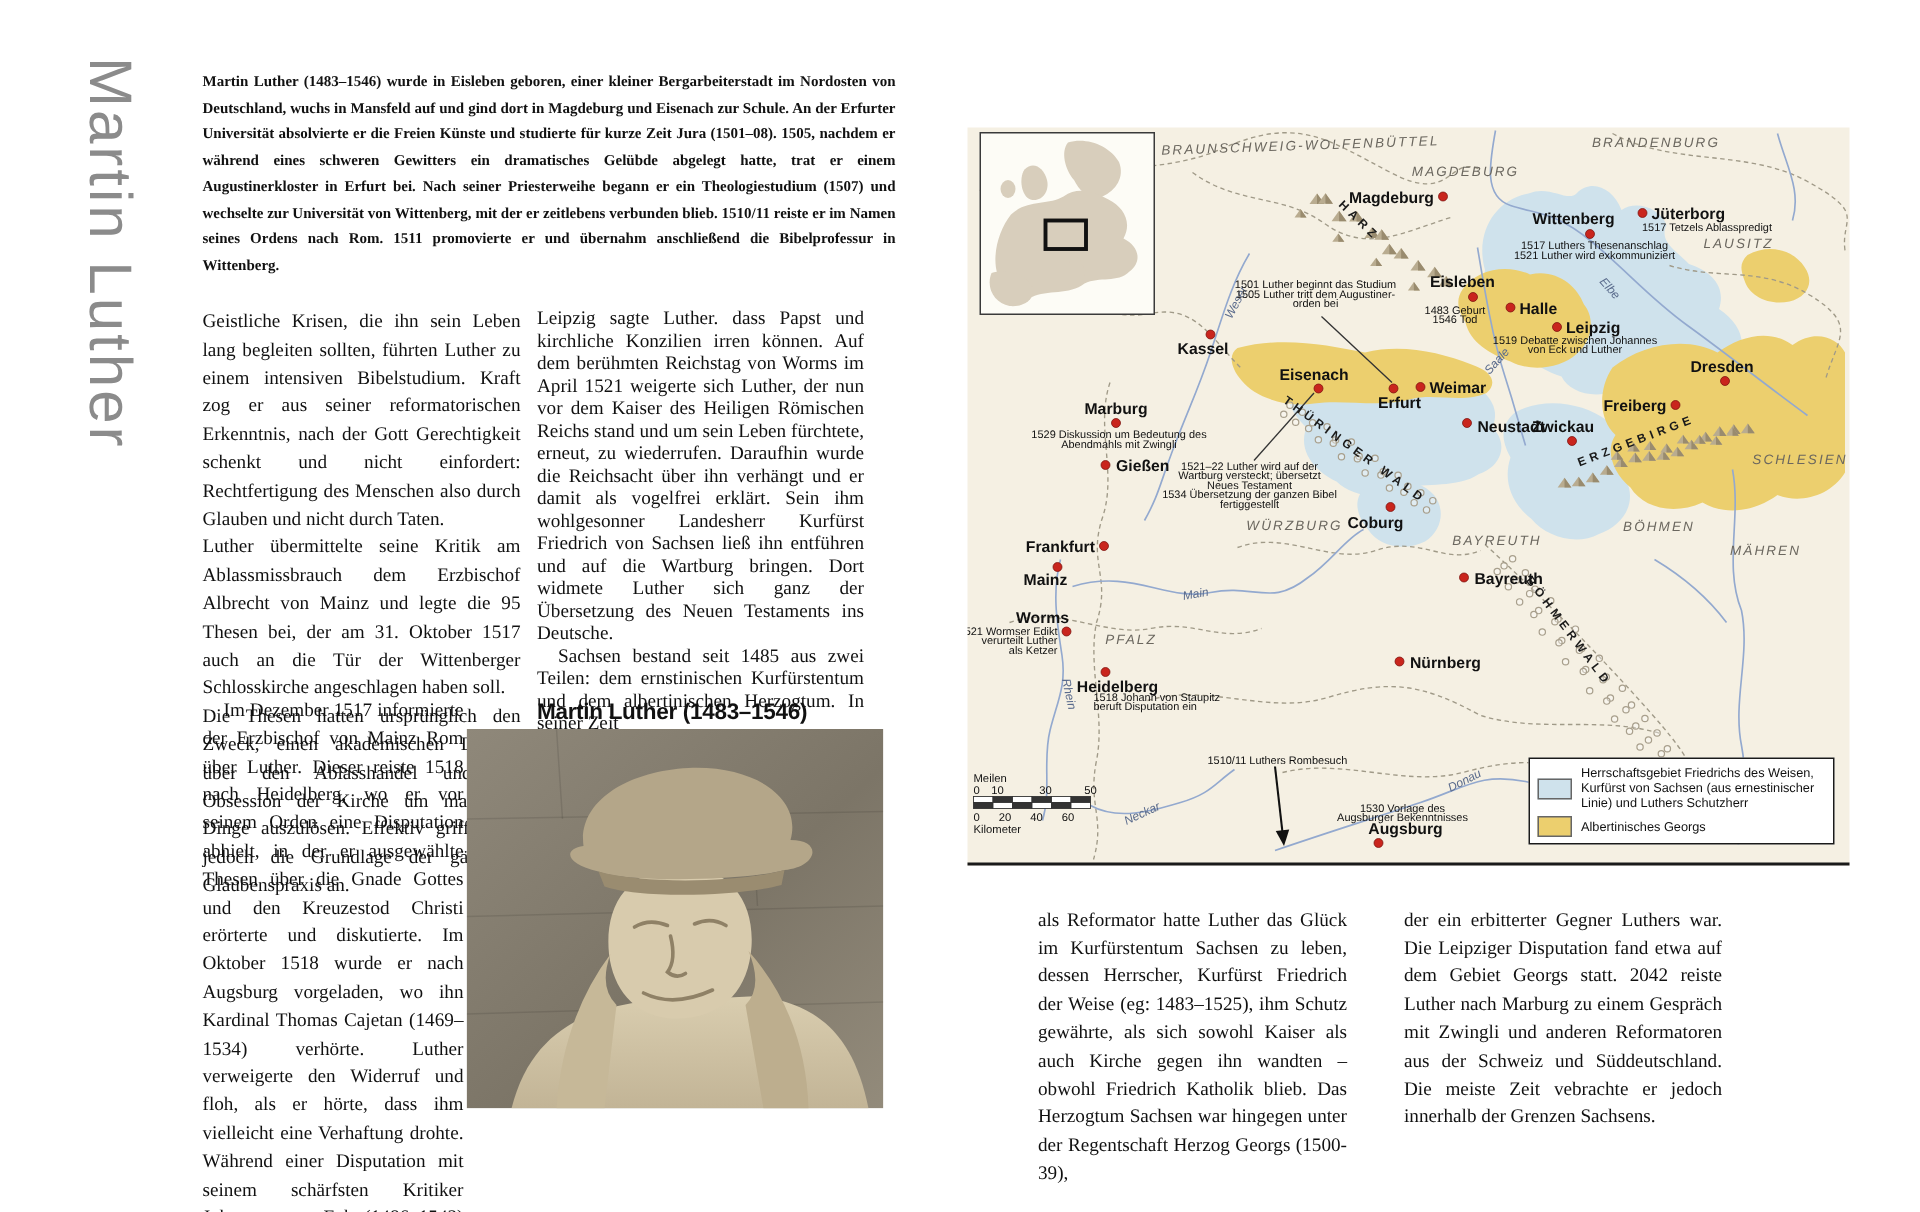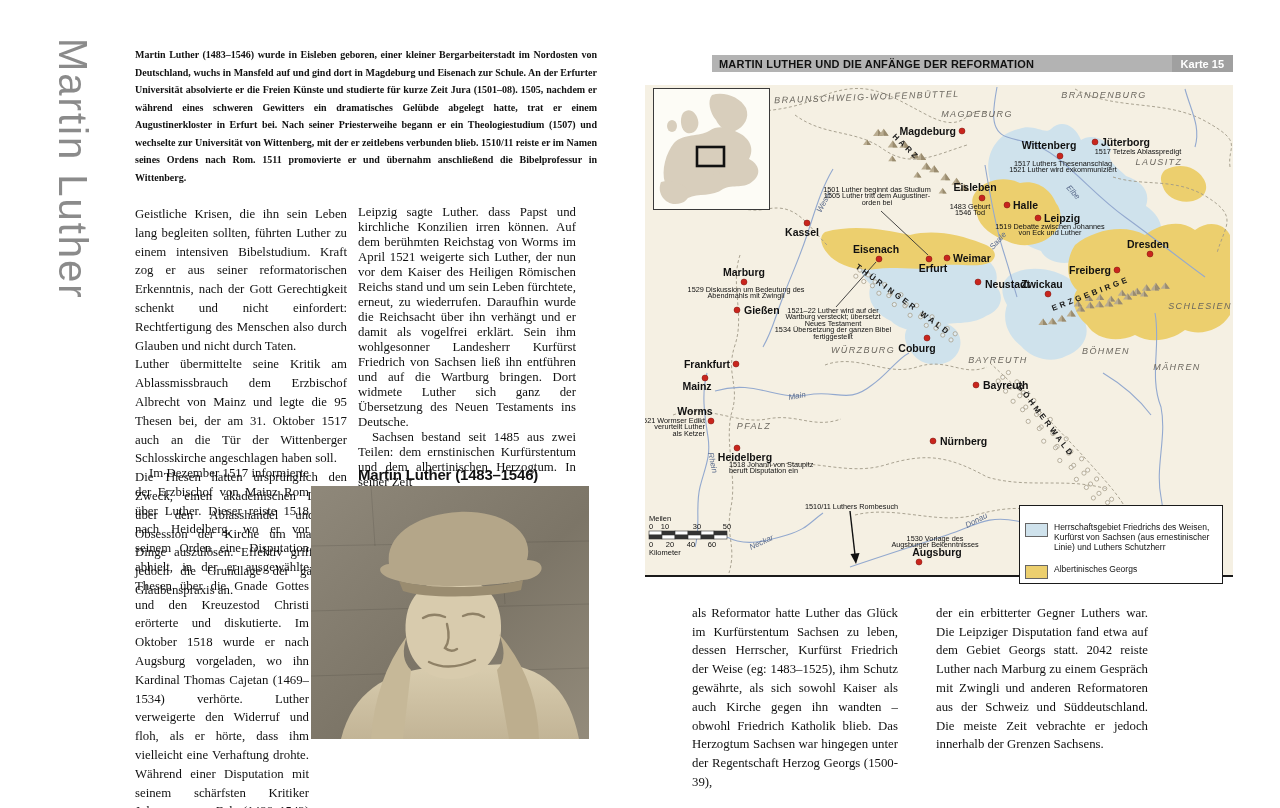--- a/index.html
+++ b/index.html
@@ -28,21 +28,21 @@
   .map-header .t{flex:1;font-weight:bold;font-size:11px;color:#111;padding-left:7px;letter-spacing:0.2px;}
   .map-header .k{background:#a0a0a0;color:#fff;font-weight:bold;font-size:11px;
         padding:1.5px 9px;height:14px;display:flex;align-items:center;}
   .map-wrap{position:absolute;left:645px;top:85px;width:588px;height:490px;
         background:var(--mapbg,#f5f0e3);border-bottom:2px solid #1a1a1a;}
   .inset{position:absolute;left:8px;top:3px;width:117px;height:122px;background:#fdfcf6;
         border:1.5px solid #3a3a3a;box-sizing:border-box;}
   .legend{position:absolute;left:374px;top:420px;width:204px;background:#fff;
         border:1.5px solid #1a1a1a;box-sizing:border-box;padding:4px 5px 4px 5px;
         font-family:"Liberation Sans",sans-serif;font-size:8.5px;line-height:10px;color:#111;}
-  .leg-row{display:flex;align-items:flex-start;margin-bottom:3px;margin-top:12px;}
+  .leg-row{display:flex;align-items:center;margin-bottom:3px;}
   .leg-row:last-child{margin-bottom:0;}
   .swatch{width:21px;height:12px;border:1px solid #666;margin-right:6px;flex:0 0 auto;margin-top:1px;}
   .sw-ern{background:var(--ern,#cfe2ec);}
   .sw-alb{background:var(--alb,#eccf6e);}
   .below1{position:absolute;left:692px;top:591px;width:206px;font-size:12.8px;
         line-height:18.8px;text-align:justify;}
   .below2{position:absolute;left:936px;top:591px;width:212px;font-size:12.8px;
         line-height:18.8px;text-align:justify;}
   svg text{font-family:"Liberation Sans",sans-serif;}
 </style>
@@ -102,24 +102,20 @@
         <path d="M112,132 q10,-6 22,-1"></path>
           <path d="M152,130 q11,-5 21,1"></path>
         <path d="M136,138 q4,16 -2,24 q6,5 12,1"></path>
           <path d="M118,176 q20,10 46,-2"></path>
       </g>
       <path d="M96,150 q-8,22 4,34 L92,253 L60,253 q4,-60 36,-103 Z" fill="#c6b898"></path>
       <path d="M188,148 q10,24 -2,36 L198,253 L228,253 q-2,-62 -40,-105 Z" fill="#bdae8e"></path>
     </svg>
   </div>
 
-  <div class="map-header">
-    <div class="t">MARTIN LUTHER UND DIE ANFÄNGE DER REFORMATION</div>
-    <div class="k">Karte 15</div>
-  </div>
 
   <div class="map-wrap">
     <svg id="map-svg" width="588" height="490" viewBox="0 0 588 490">
 
       <g>
         <path class="ern" d="M345,95 C338,70 352,48 374,44 C388,38 400,50 406,44 C416,34 430,40 436,55 C446,48 462,54 466,65 C461,76 471,81 481,91 C496,96 506,106 501,121 C516,131 521,146 511,156 C496,166 481,161 471,171 C456,181 441,171 431,176 C416,181 401,176 396,166 C381,161 366,151 361,136 C351,126 342,111 345,95 Z" fill="#cfe2ec"></path>
         <path class="ern" d="M215,165 C230,154 255,149 275,158 C295,150 315,158 331,168 C346,175 356,186 350,200 C361,211 356,226 341,231 C326,241 306,236 291,241 C276,249 256,246 246,236 C231,229 220,215 226,200 C215,190 209,175 215,165 Z" fill="#cfe2ec"></path>
         <path class="ern" d="M365,190 C385,179 411,184 426,195 C441,205 446,220 439,235 C447,251 436,266 421,271 C406,279 386,273 376,261 C362,250 357,235 362,220 C354,205 357,197 365,190 Z" fill="#cfe2ec"></path>
         <path class="ern" d="M265,240 C280,231 301,234 311,245 C319,255 316,269 305,276 C291,283 274,279 267,268 C259,258 257,248 265,240 Z" fill="#cfe2ec"></path>
       </g>

